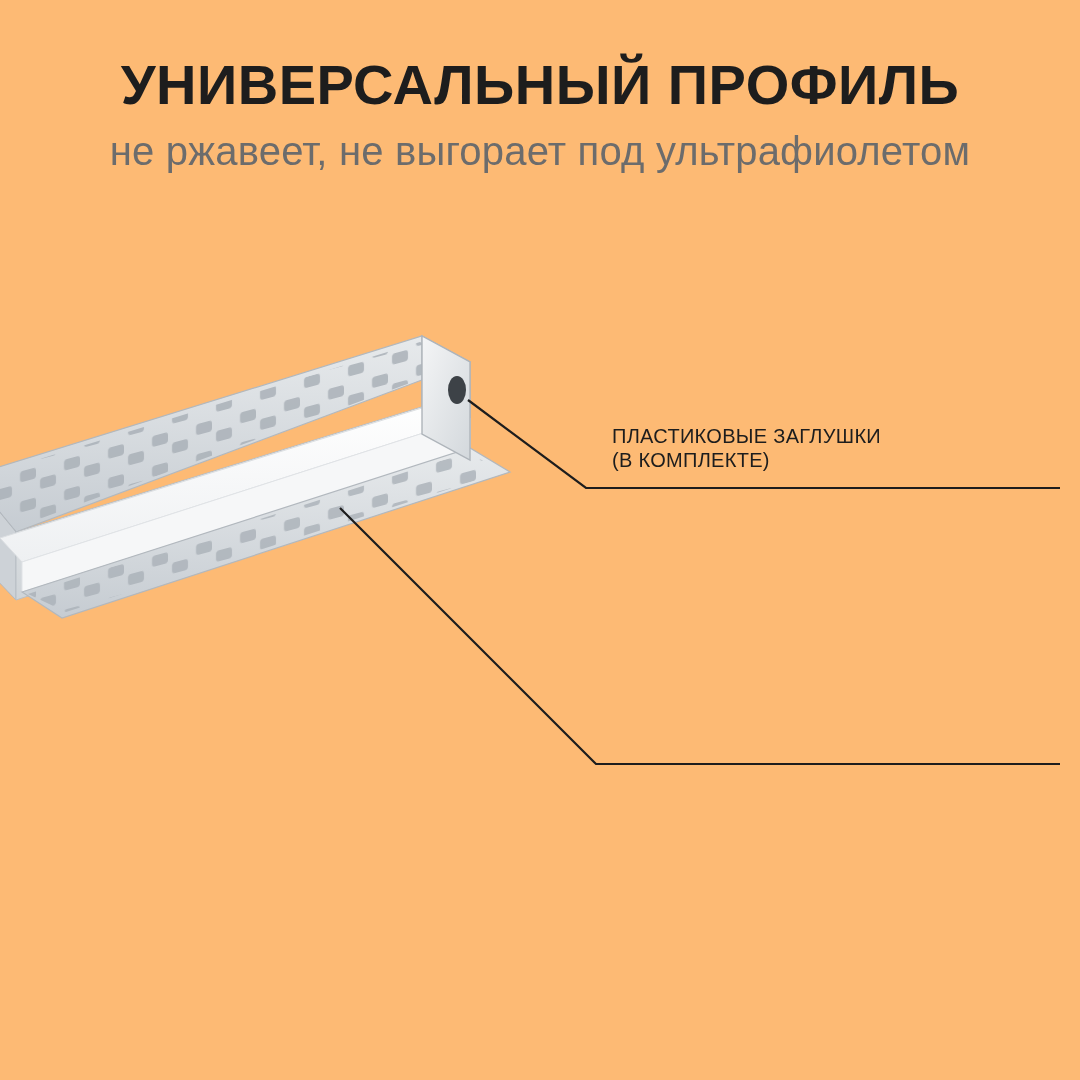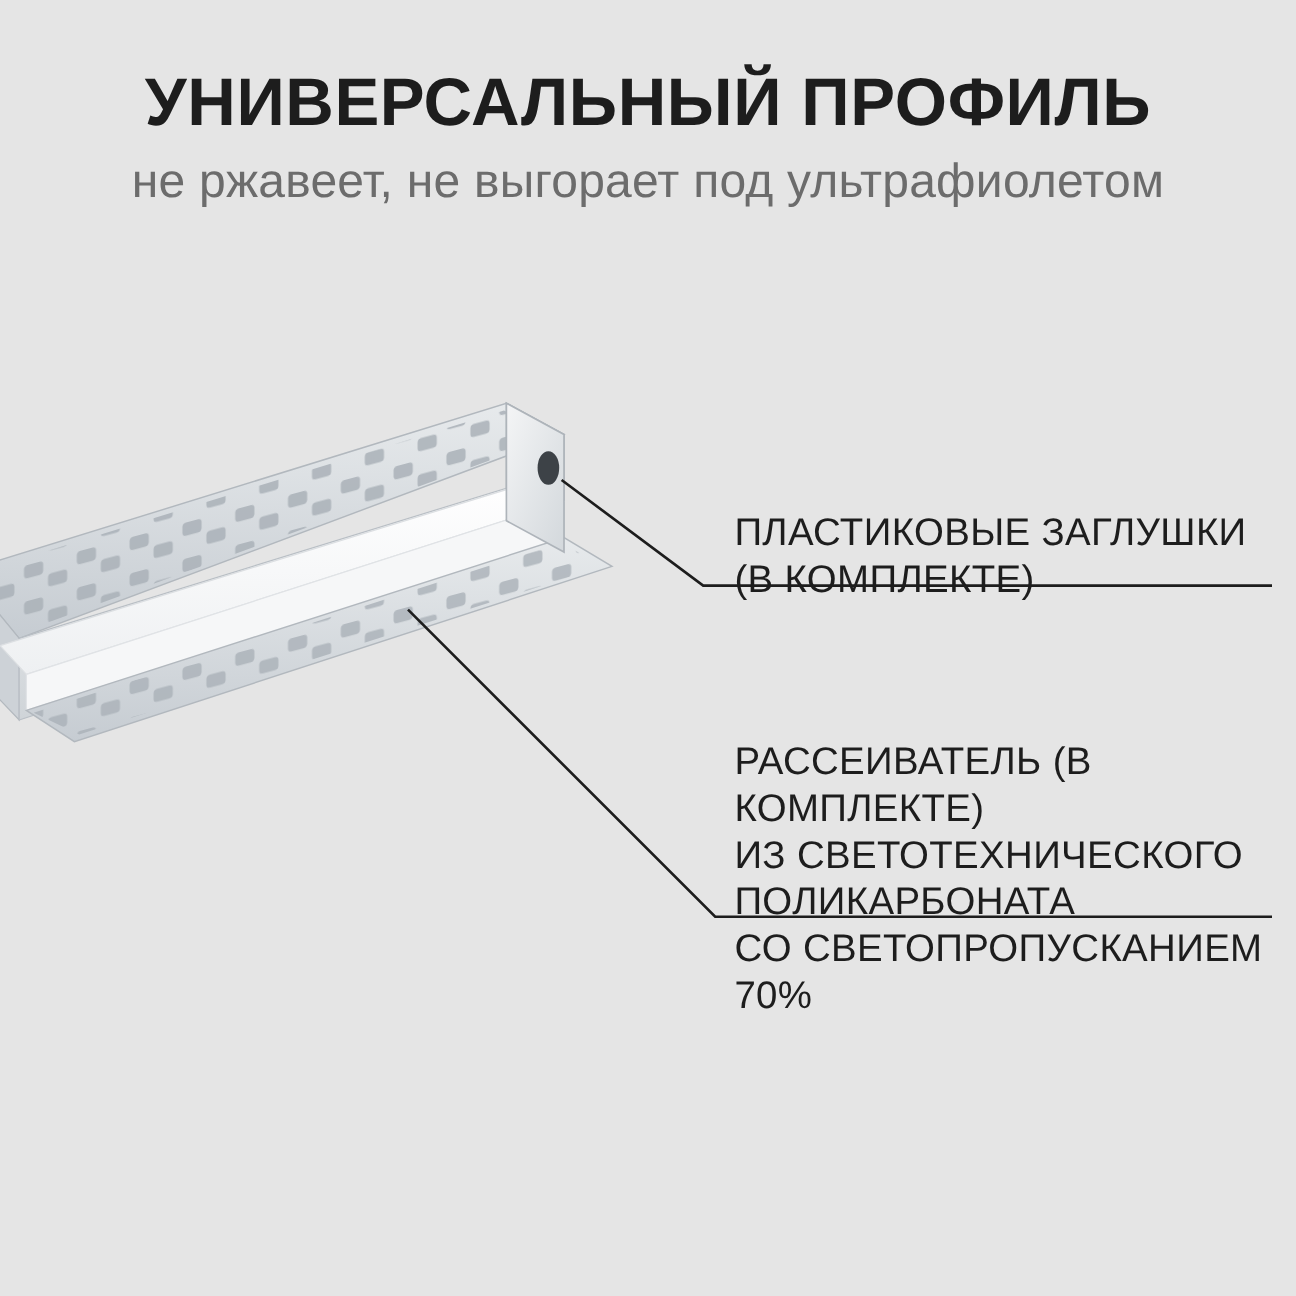--- a/index.html
+++ b/index.html
@@ -4,21 +4,21 @@
 <style>
   html, body {
     margin: 0;
     padding: 0;
     background: #ffffff;
   }
   #page {
     position: relative;
     width: 1080px;
     height: 1080px;
-    background: #e5e5e5;
+    background: #fdba74;
     overflow: hidden;
     font-family: "Liberation Sans", sans-serif;
   }
 
   
   .header {
     position: absolute;
     top: 56px;
     left: 0;
     width: 1080px;
@@ -39,21 +39,21 @@
     font-weight: 400;
     color: #6c6c6c;
     letter-spacing: 0.2px;
     white-space: nowrap;
   }
 
   
   .callout {
     position: absolute;
     color: #1d1d1d;
-    font-size: 32px;
+    font-size: 20px;
     line-height: 1.22;
     letter-spacing: 0.3px;
     white-space: pre-line;
   }
   #callout-caps {
     left: 612px;
     top: 424px;
   }
   #callout-diffuser {
     left: 612px;
@@ -139,18 +139,14 @@
     </svg>
   </div>
 
   <svg class="leaders" width="1080" height="1080">
     <polyline points="468,400 586,488 1060,488" fill="none" stroke="#1d1d1d" stroke-width="2.2"></polyline>
     <polyline points="340,508 596,764 1060,764" fill="none" stroke="#1d1d1d" stroke-width="2.2"></polyline>
   </svg>
 
   <div class="callout" id="callout-caps">ПЛАСТИКОВЫЕ ЗАГЛУШКИ
 (В КОМПЛЕКТЕ)</div>
-  <div class="callout" id="callout-diffuser">РАССЕИВАТЕЛЬ (В КОМПЛЕКТЕ)
-ИЗ СВЕТОТЕХНИЧЕСКОГО
-ПОЛИКАРБОНАТА
-СО СВЕТОПРОПУСКАНИЕМ 70%</div>
 
 </div>
 
 </body></html>

